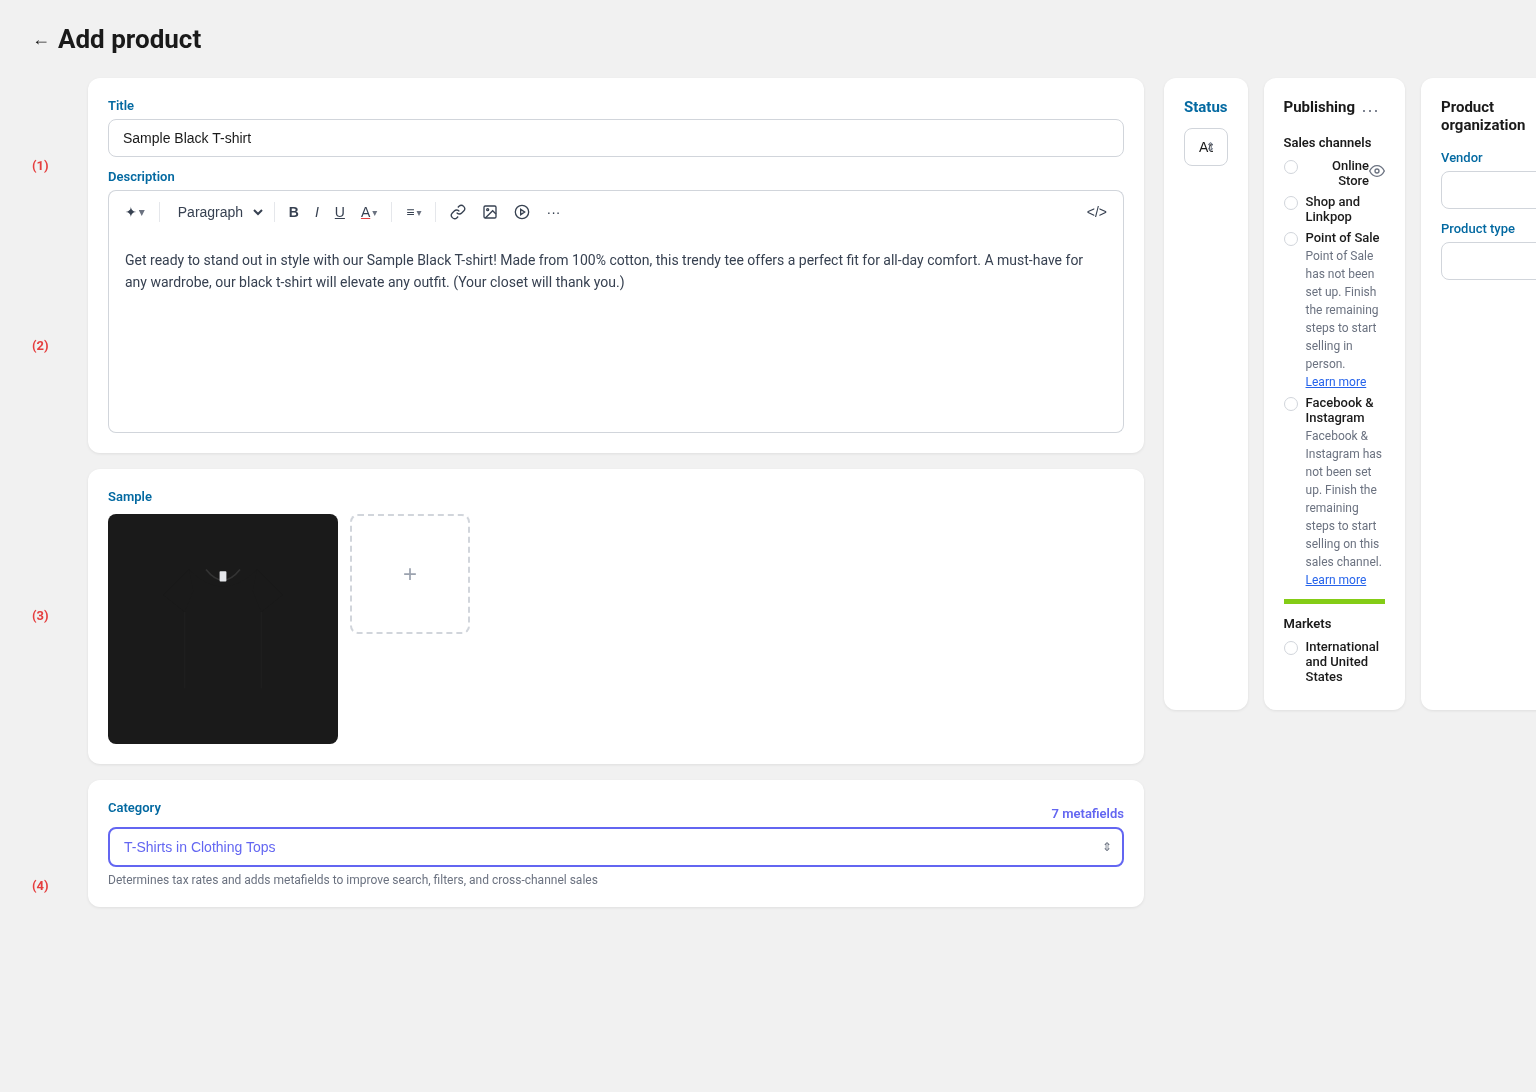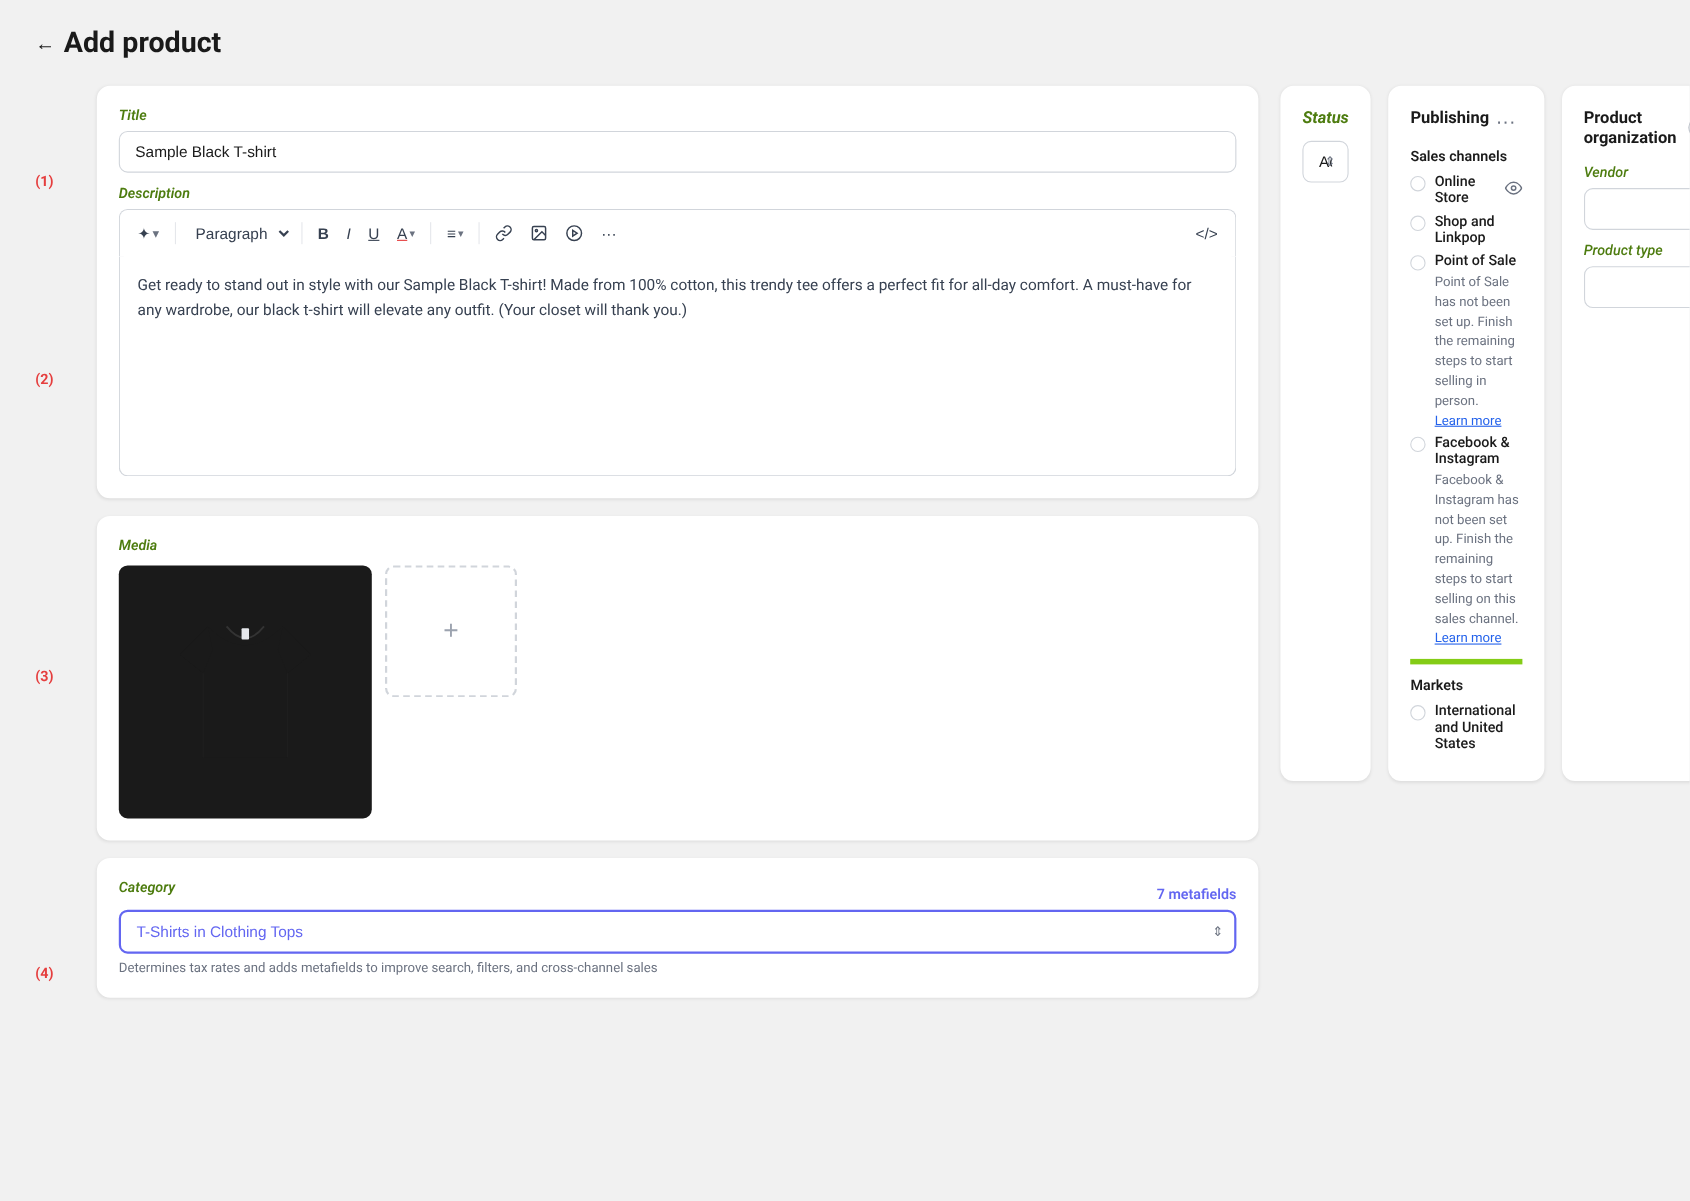--- a/index.html
+++ b/index.html
@@ -40,23 +40,22 @@
     }
     .card {
       background: #fff;
       border-radius: 12px;
       padding: 20px;
       box-shadow: 0 1px 3px rgba(0,0,0,0.08);
     }
     .field-label {
       font-size: 13px;
       font-weight: 600;
-      color: #4d7c0f;
+      color: #0369a1;
       margin-bottom: 6px;
-      font-style: italic;
     }
     .text-input {
       width: 100%;
       border: 1.5px solid #d1d5db;
       border-radius: 8px;
       padding: 10px 14px;
       font-size: 14px;
       color: #1a1a1a;
       outline: none;
       background: #fff;
@@ -284,20 +283,21 @@
       color: #2563eb;
       font-size: 12px;
       text-decoration: underline;
       cursor: pointer;
       margin-top: 2px;
     }
     .online-store-row {
       display: flex;
       align-items: center;
       justify-content: space-between;
+      text-align: right;
     }
     .eye-icon-btn {
       background: none;
       border: none;
       cursor: pointer;
       color: #6b7280;
       font-size: 16px;
     }
     .markets-section {
       margin-top: 12px;
@@ -412,21 +412,21 @@
             <button class="toolbar-btn">&lt;/&gt;</button>
           </div>
 
           <div class="editor-body">
             <span>Get ready to stand out in style with our Sample Black T-shirt! Made from 100% cotton, this trendy tee offers a perfect fit for all-day comfort. A must-have for any wardrobe, our black t-shirt will elevate any outfit. (Your closet will thank you.)</span>
           </div>
         </div>
       </div>
 
       <div class="card">
-        <div class="field-label">Media</div>
+        <div class="field-label">Sample</div>
         <div class="media-grid">
 
           <div class="media-item">
             <svg class="tshirt-svg" viewBox="0 0 200 200" xmlns="http://www.w3.org/2000/svg">
 
               <path d="M60 30 L30 60 L55 80 L55 170 L145 170 L145 80 L170 60 L140 30 Q120 50 100 50 Q80 50 60 30 Z" fill="#1a1a1a"></path>
 
               <path d="M80 30 Q100 55 120 30" fill="none" stroke="#333" stroke-width="2"></path>
 
               <rect x="96" y="32" width="8" height="12" fill="#e5e7eb" rx="1"></rect>

